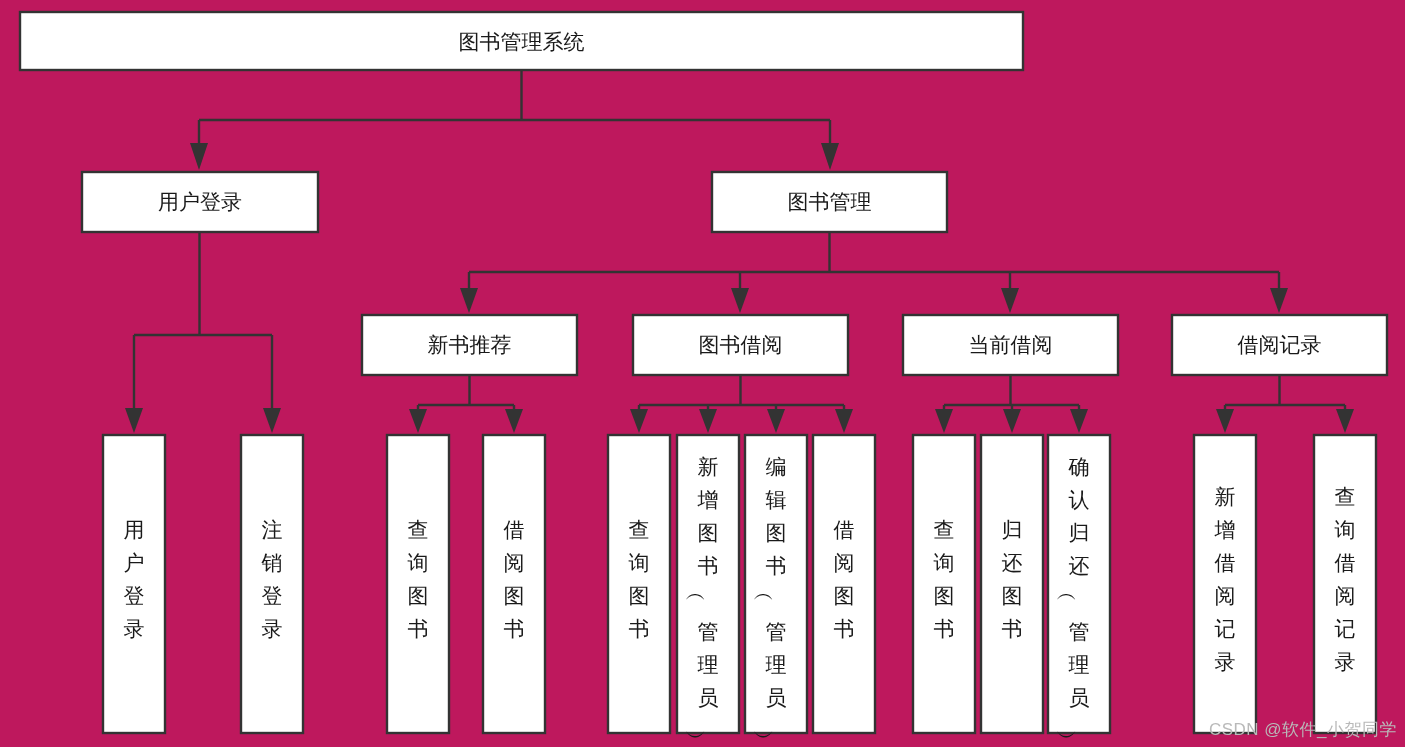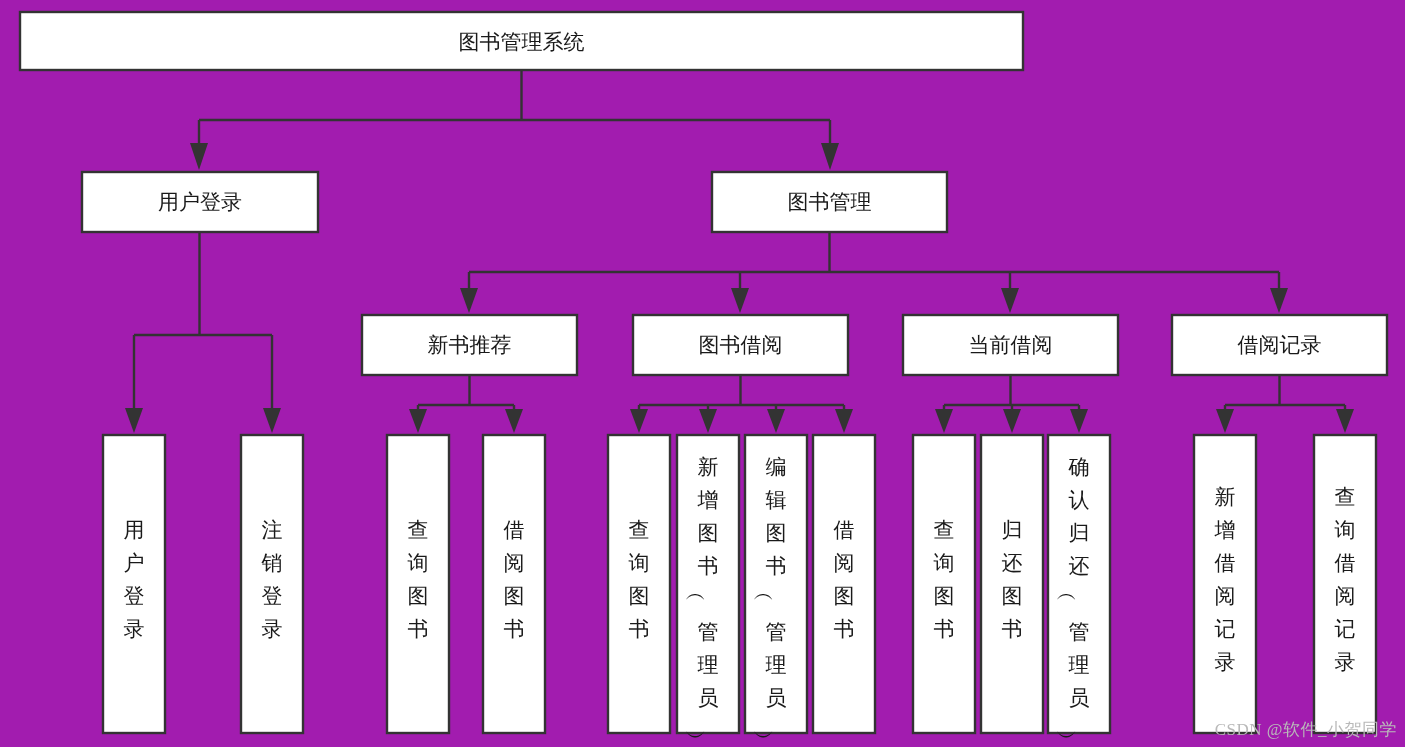--- a/index.html
+++ b/index.html
@@ -10,21 +10,21 @@
   body {
     width: 1405px;
     height: 747px;
     font-family: "Liberation Sans", "DejaVu Sans", sans-serif;
     overflow: hidden;
   }
   #diagram-root {
     position: relative;
     width: 1405px;
     height: 747px;
-    background: #a21caf;
+    background: #be185d;
   }
   svg#flow-svg {
     position: absolute;
     top: 0;
     left: 0;
     width: 1405px;
     height: 747px;
     display: block;
   }
   .node-box {
@@ -54,21 +54,21 @@
     font-family: "Liberation Sans", "DejaVu Sans", sans-serif;
     font-size: 21px;
     text-anchor: middle;
   }
   .watermark {
     position: absolute;
     right: 8px;
     bottom: 6px;
     color: #b9b9b9;
     font-size: 17px;
-    font-family: Liberation Serif, serif;
+    font-family: Liberation Sans, sans-serif;
     letter-spacing: 0.5px;
     white-space: nowrap;
     pointer-events: none;
     text-align: right;
   }
 </style>
 </head>
 <body>
 
 <div id="diagram-root">

